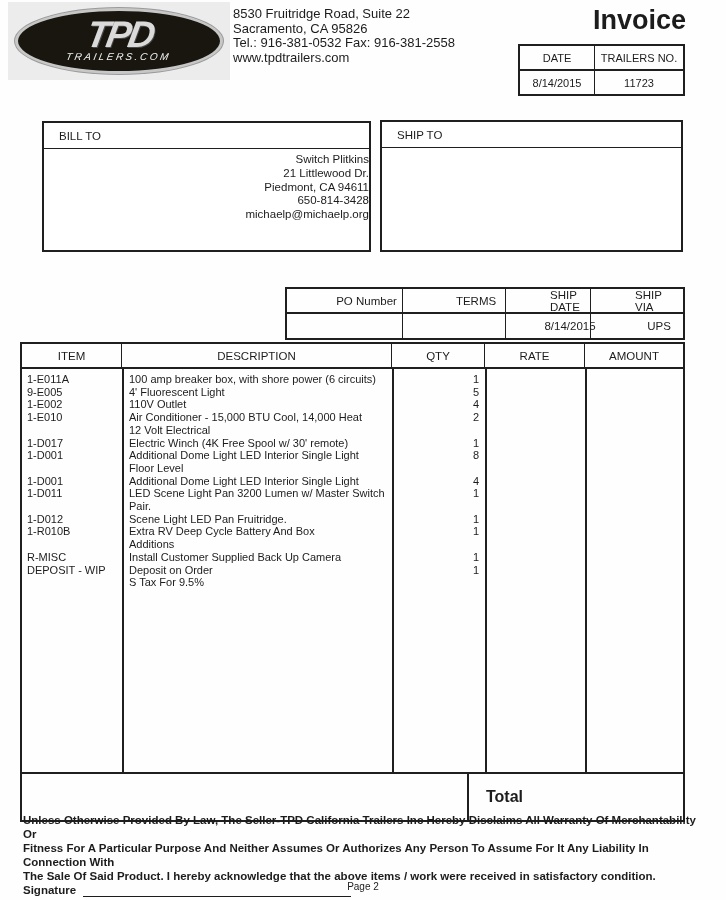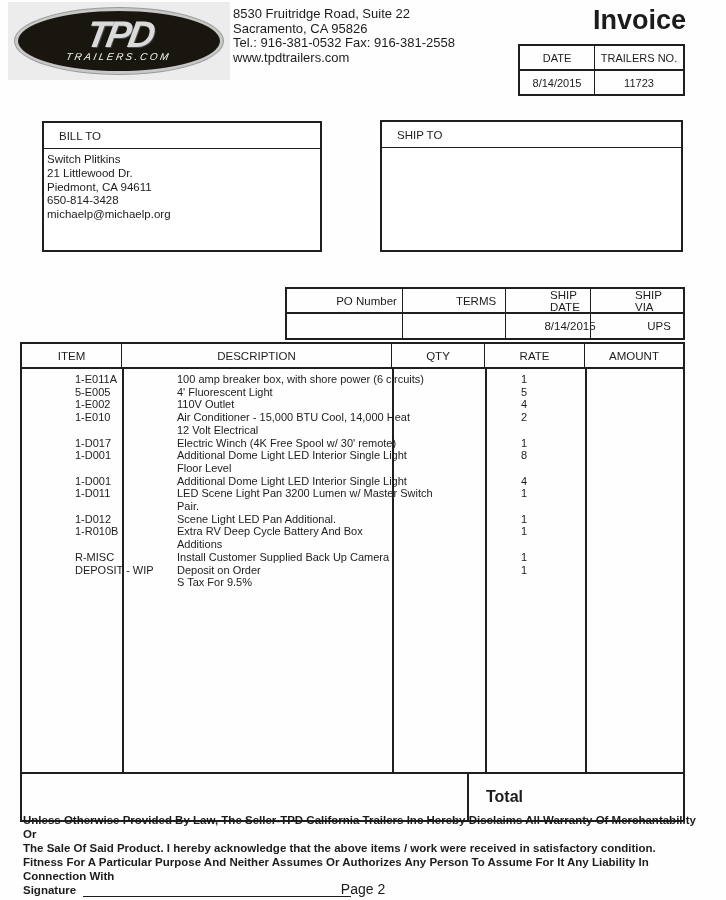--- a/index.html
+++ b/index.html
@@ -24,21 +24,21 @@
   .doc-title { position:absolute; right:40px; top:5px; font-size:27px; font-weight:bold; }
   .meta-table { position:absolute; left:518px; top:44px; width:167px; height:52px;
     border:2px solid #1f1f1f; display:grid; grid-template-columns:75px 1fr;
     grid-template-rows:25px 1fr; font-size:11px; }
   .meta-table > div { display:flex; align-items:center; justify-content:center; }
   .mc-tl { border-right:1.5px solid #1f1f1f; border-bottom:2px solid #1f1f1f; }
   .mc-tr { border-bottom:2px solid #1f1f1f; }
   .mc-bl { border-right:1.5px solid #1f1f1f; }
   
   .party-box { position:absolute; border:2px solid #1f1f1f; background:#fff; }
-  .bill-box { left:42px; top:121px; width:280px; height:131px; }
+  .bill-box { left:42px; top:121px; width:329px; height:131px;text-align:right; }
   .ship-box { left:380px; top:120px; width:303px; height:132px; }
   .party-head { height:26px; border-bottom:1.5px solid #1f1f1f; display:flex;
     align-items:center; padding-left:15px; font-size:11.5px; }
   .party-body { padding:4px 0 0 3px; font-size:11.5px; line-height:13.8px; }
   
   .order-table { position:absolute; left:285px; top:287px; width:400px; height:53px;
     border:2px solid #1f1f1f; display:grid; grid-template-columns:116px 103px 85px 1fr;
     grid-template-rows:25px 1fr; font-size:11.5px; }
   .order-table > div { display:flex; align-items:center; justify-content:center;padding-left:44px; }
   .ot-h { border-bottom:2px solid #1f1f1f; }
@@ -50,34 +50,34 @@
   .h-item { width:100px; border-right:1.5px solid #1f1f1f; }
   .h-desc { width:270px; border-right:1.5px solid #1f1f1f; }
   .h-qty  { width:93px;  border-right:1.5px solid #1f1f1f; }
   .h-rate { width:100px; border-right:1.5px solid #1f1f1f; }
   .h-amt  { flex:1; }
   .items-body { position:relative; height:403px; font-size:11px; line-height:12.7px; }
   .vline { position:absolute; top:0; bottom:0; width:1.5px; background:#1f1f1f; }
   .v1 { left:100px; } .v2 { left:370px; } .v3 { left:463px; } .v4 { left:563px; }
   .rows { position:absolute; left:0; top:4px; right:0; }
   .irow { display:flex; }
-  .ci { width:100px; padding-left:5px; white-space:nowrap;margin-left:48px; }
+  .ci { width:100px; padding-left:5px; white-space:nowrap; }
   .cd { width:270px; padding-left:7px; white-space:nowrap; overflow:hidden; }
   .cq { width:93px; text-align:right; padding-right:6px; }
   .cr { width:100px; } .ca { flex:1; }
   .total-row { height:48px; border-top:2px solid #1f1f1f; display:flex;padding-left:28px; }
   .total-spacer { width:419px; border-right:2px solid #1f1f1f; }
   .total-cell { flex:1; display:flex; align-items:center; padding-left:17px;
     font-size:16px; font-weight:bold; }
   
   .footer { position:absolute; left:23px; top:813px; width:684px; font-size:11.5px; line-height:14px;font-weight:bold; }
   .sig-line { display:flex; align-items:flex-end; margin-top:0; }
   .u-line { display:inline-block; border-bottom:1.5px solid #1c1c1c; height:12px; margin-left:7px; }
   .u-sig { width:268px; } .u-date { width:104px; }
-  .page-num { position:absolute; left:0; right:0; top:881px; text-align:center; font-size:14px; }
+  .page-num { position:absolute; left:0; right:0; top:881px; text-align:center; font-size:10px; }
 </style>
 </head>
 <body>
 
 <div class="page">
 
   <div class="logo-wrap">
     <div class="logo-oval">
       <div class="logo-tpd">TPD</div>
       <div class="logo-sub">TRAILERS.COM</div>
@@ -142,21 +142,21 @@
       <div class="vline v4"></div>
       <div class="rows" id="items-rows">
           <div class="irow">
             <div class="ci">1-E011A</div>
             <div class="cd">100 amp breaker box, with shore power (6 circuits)</div>
             <div class="cq">1</div>
             <div class="cr">&nbsp;</div>
             <div class="ca">&nbsp;</div>
           </div>
           <div class="irow">
-            <div class="ci">5-E005</div>
+            <div class="ci">9-E005</div>
             <div class="cd">4' Fluorescent Light</div>
             <div class="cq">5</div>
             <div class="cr">&nbsp;</div>
             <div class="ca">&nbsp;</div>
           </div>
           <div class="irow">
             <div class="ci">1-E002</div>
             <div class="cd">110V Outlet</div>
             <div class="cq">4</div>
             <div class="cr">&nbsp;</div>
@@ -213,21 +213,21 @@
           </div>
           <div class="irow">
             <div class="ci">&nbsp;</div>
             <div class="cd">Pair.</div>
             <div class="cq">&nbsp;</div>
             <div class="cr">&nbsp;</div>
             <div class="ca">&nbsp;</div>
           </div>
           <div class="irow">
             <div class="ci">1-D012</div>
-            <div class="cd">Scene Light LED Pan Additional.</div>
+            <div class="cd">Scene Light LED Pan Fruitridge.</div>
             <div class="cq">1</div>
             <div class="cr">&nbsp;</div>
             <div class="ca">&nbsp;</div>
           </div>
           <div class="irow">
             <div class="ci">1-R010B</div>
             <div class="cd">Extra RV Deep Cycle Battery And Box</div>
             <div class="cq">1</div>
             <div class="cr">&nbsp;</div>
             <div class="ca">&nbsp;</div>
@@ -266,22 +266,22 @@
       <div class="total-spacer"></div>
       <div class="total-cell">
         <span>Total</span>
         <span></span>
       </div>
     </div>
   </div>
 
   <div class="footer">
     <div>Unless Otherwise Provided By Law, The Seller-TPD California Trailers Inc Hereby Disclaims All Warranty Of Merchantability Or</div>
+    <div>Fitness For A Particular Purpose And Neither Assumes Or Authorizes Any Person To Assume For It Any Liability In Connection With</div>
     <div>The Sale Of Said Product. I hereby acknowledge that the above items / work were received in satisfactory condition.</div>
-    <div>Fitness For A Particular Purpose And Neither Assumes Or Authorizes Any Person To Assume For It Any Liability In Connection With</div>
     <div class="sig-line">
       <span>Signature</span>
       <span class="u-line u-sig"></span>
     </div>
     <div class="sig-line">
       <span>Date</span>
       <span class="u-line u-date"></span>
     </div>
   </div>
   <div class="page-num">Page 2</div>

